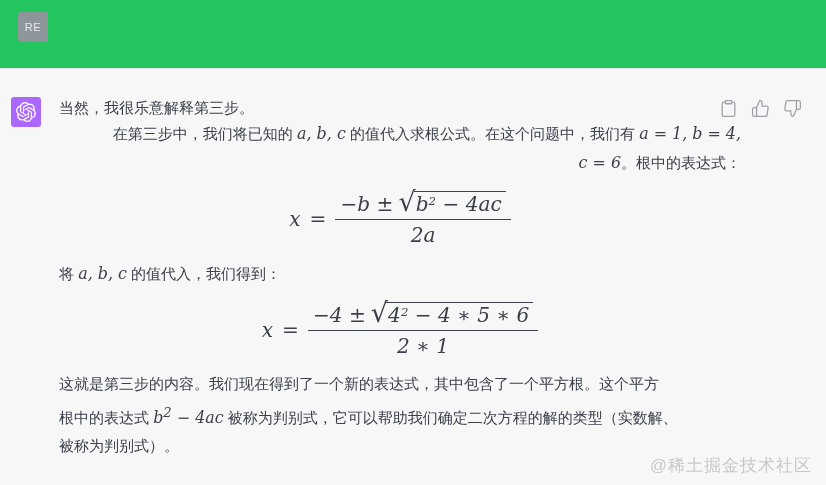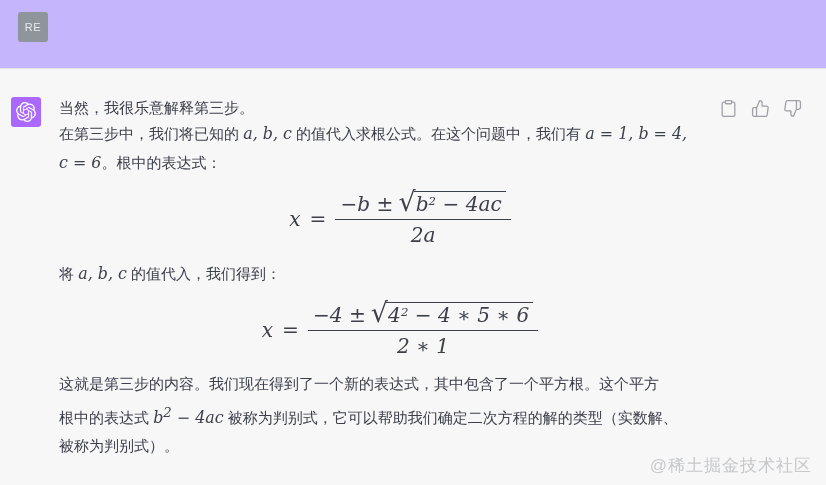--- a/index.html
+++ b/index.html
@@ -4,41 +4,41 @@
 <style>
   html,body{margin:0;padding:0;background:#ffffff;}
   .page{
     width:826px;height:485px;overflow:hidden;position:relative;
     font-family:"Liberation Sans","DejaVu Sans",sans-serif;
     color:#3c4049;font-size:15px;
   }
   
   .msg{display:flex;align-items:flex-start;}
   .msg.user{
-    background:#c4b5fd;height:68px;box-sizing:border-box;
+    background:#22c55e;height:68px;box-sizing:border-box;
     padding:12px 26px 0 18px;
   }
   .msg.assistant{
     background:#f7f7f8;border-top:1px solid #e4e4e6;
     height:417px;box-sizing:border-box;
     padding:28px 26px 0 11px;position:relative;
   }
   .avatar{
     width:30px;height:30px;border-radius:3px;flex:0 0 30px;
     display:flex;align-items:center;justify-content:center;
   }
   .user-avatar{background:#8e969b;color:#e8eaec;font-size:11px;letter-spacing:.5px;}
   .bot-avatar{background:#ab68ff;}
   .bot-avatar svg{width:20px;height:20px;display:block;}
   .msg-text{margin-left:18px;line-height:30px;}
   .msg-body{margin-left:18px;width:682px;}
   .msg-body p{margin:0;}
   .intro{line-height:22px;margin-bottom:0;}
   .para{line-height:29px;}
-  .para1{margin-top:23px;}
+  .para1{margin-top:23px;text-align:right;}
   .para2{margin-top:14px;}
   .para3{margin-top:12px;line-height:28.5px;}
   
   .math{
     font-family:"DejaVu Serif","Liberation Serif",serif;
     font-style:italic;font-size:1.06em;
   }
   .formula{
     display:flex;justify-content:center;align-items:center;
     gap:9px;margin:14px 0 12px;font-size:19px;color:#3c4049;

